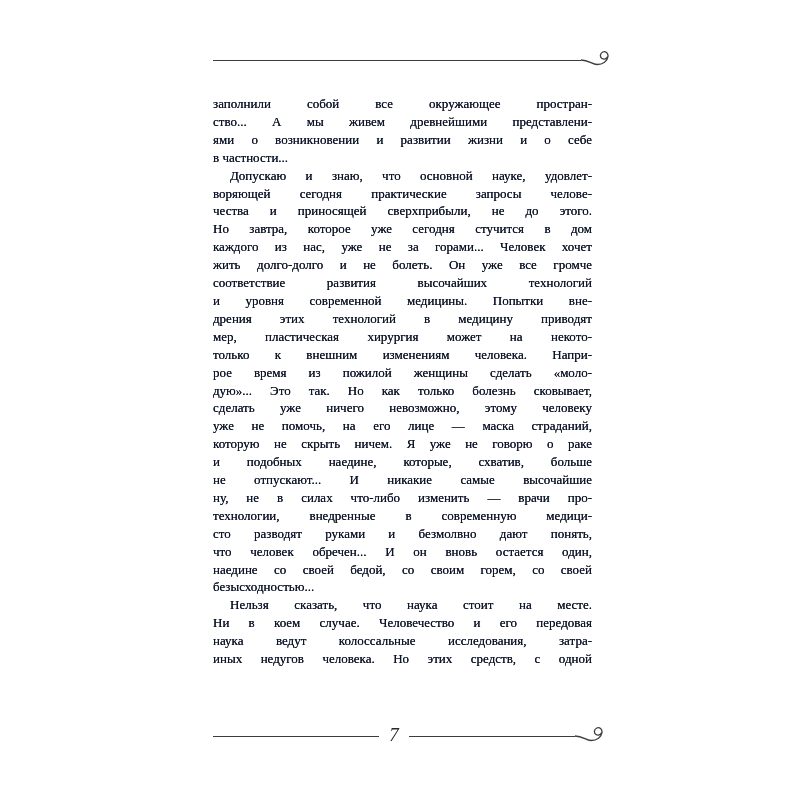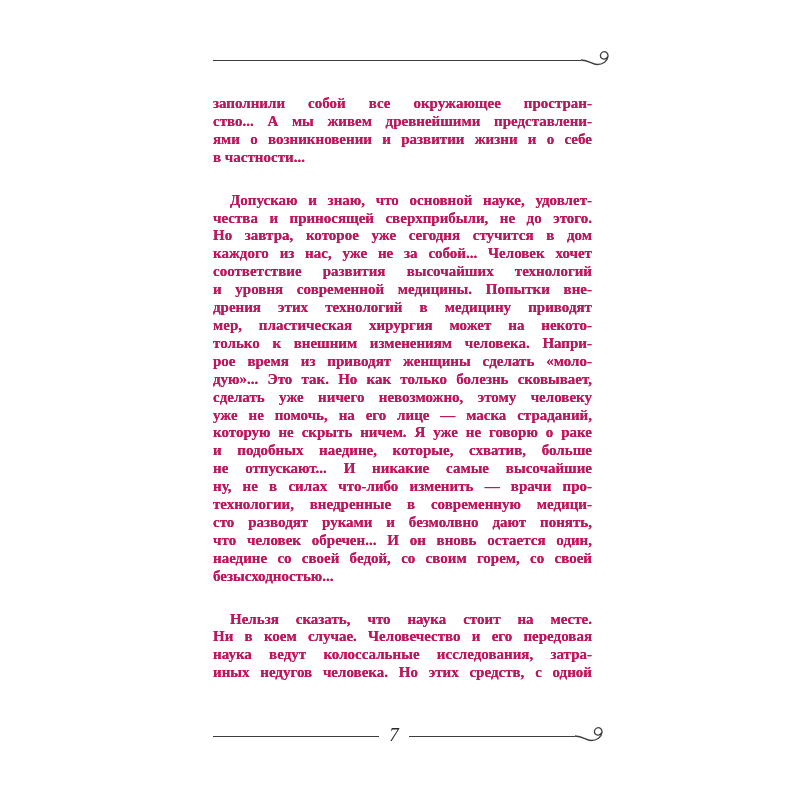--- a/index.html
+++ b/index.html
@@ -54,41 +54,39 @@
     line-height: 20px;
     color: #2a2a2a;
     transform: translateY(-1px);
   }
   
   .text-block {
     position: absolute;
     left: 213px;
     top: 95px;
     width: 379px;
-    font-size: 15px;
+    font-size: 13px;
     line-height: 17.9px;
-    color: #be185d;
+    color: #0f172a;
     text-shadow: 0 0 0.4px currentColor; 
-    font-weight: bold;
   }
   .paragraph {
     margin: 0;
   }
   .line {
     text-align: justify;
     text-align-last: justify;
     white-space: normal;
   }
   .line.last {
     text-align: right;
     text-align-last: left;
   }
   .line.indent {
     text-indent: 17px;
-    margin-top: 25px;
   }
 </style>
 </head>
 <body>
 
 <div class="book-page">
 
   <div class="ornament top">
     <div class="rule-line"></div>
     <svg class="curl" width="30" height="20" viewBox="0 0 30 20">
@@ -98,29 +96,31 @@
 
   <main class="text-block" id="text-block">
       <div class="paragraph">
         <div class="line">заполнили собой все окружающее простран-</div>
         <div class="line">ство... А мы живем древнейшими представлени-</div>
         <div class="line">ями о возникновении и развитии жизни и о себе</div>
         <div class="line last">в частности...</div>
       </div>
       <div class="paragraph">
         <div class="line indent">Допускаю и знаю, что основной науке, удовлет-</div>
+        <div class="line">воряющей сегодня практические запросы челове-</div>
         <div class="line">чества и приносящей сверхприбыли, не до этого.</div>
         <div class="line">Но завтра, которое уже сегодня стучится в дом</div>
-        <div class="line">каждого из нас, уже не за собой... Человек хочет</div>
+        <div class="line">каждого из нас, уже не за горами... Человек хочет</div>
+        <div class="line">жить долго-долго и не болеть. Он уже все громче</div>
         <div class="line">соответствие развития высочайших технологий</div>
         <div class="line">и уровня современной медицины. Попытки вне-</div>
         <div class="line">дрения этих технологий в медицину приводят</div>
         <div class="line">мер, пластическая хирургия может на некото-</div>
         <div class="line">только к внешним изменениям человека. Напри-</div>
-        <div class="line">рое время из приводят женщины сделать «моло-</div>
+        <div class="line">рое время из пожилой женщины сделать «моло-</div>
         <div class="line">дую»... Это так. Но как только болезнь сковывает,</div>
         <div class="line">сделать уже ничего невозможно, этому человеку</div>
         <div class="line">уже не помочь, на его лице — маска страданий,</div>
         <div class="line">которую не скрыть ничем. Я уже не говорю о раке</div>
         <div class="line">и подобных наедине, которые, схватив, больше</div>
         <div class="line">не отпускают... И никакие самые высочайшие</div>
         <div class="line">ну, не в силах что-либо изменить — врачи про-</div>
         <div class="line">технологии, внедренные в современную медици-</div>
         <div class="line">сто разводят руками и безмолвно дают понять,</div>
         <div class="line">что человек обречен... И он вновь остается один,</div>

